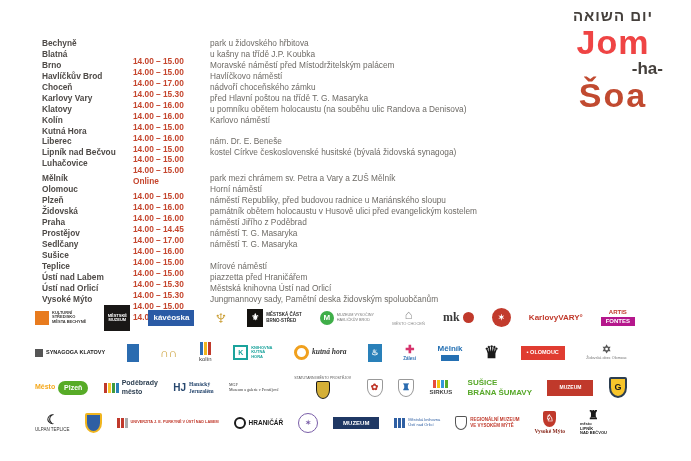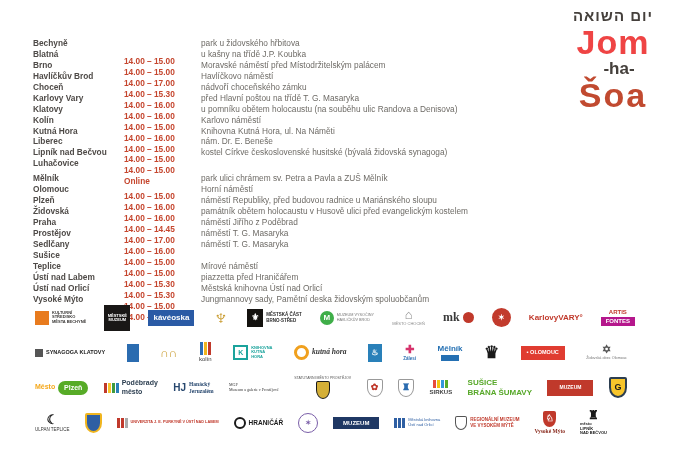--- a/index.html
+++ b/index.html
@@ -14,26 +14,26 @@
   
   .brand{
     position:absolute; top:8px; right:28px; width:100px;
     text-align:center; line-height:1;
   }
   .brand .hebrew{
     font-size:15px; font-weight:bold; color:#45403c;
     letter-spacing:1px; direction:rtl; margin-bottom:2px;
   }
   .brand .jom{ font-size:34px; font-weight:bold; color:#ef4444; letter-spacing:1px;}
-  .brand .ha{ font-size:17px; font-weight:bold; color:#45403c; margin:1px 0 1px 12px;}
+  .brand .ha{ font-size:17px; font-weight:bold; color:#45403c; margin:1px 0 1px 12px;text-align:right;}
   .brand .soa{ font-size:34px; font-weight:bold; color:#c14a30; letter-spacing:2px;}
 
   
   .schedule{
-    position:absolute; left:33px; top:20px; width:520px;
+    position:absolute; left:42px; top:20px; width:520px;
   }
   .srow{
     display:grid; grid-template-columns:91px 77px 1fr;
     height:10.95px; align-items:center;
   }
   .srow.gap{ margin-top:4px; }
   .srow .city{ font-size:8.3px; font-weight:bold; color:#4e4a47; white-space:nowrap;}
   .srow .time{ font-size:8.3px; font-weight:bold; color:#c5462e; white-space:nowrap;margin-top:36px;}
   .srow .loc { font-size:8.3px; color:#6e6b66; white-space:nowrap;}
 
@@ -108,41 +108,40 @@
         <span class="loc">u pomníku obětem holocaustu (na souběhu ulic Randova a Denisova)</span>
       </div>
       <div class="srow">
         <span class="city">Kolín</span>
         <span class="time">14.00 – 16.00</span>
         <span class="loc">Karlovo náměstí</span>
       </div>
       <div class="srow">
         <span class="city">Kutná Hora</span>
         <span class="time">14.00 – 15.00</span>
-        <span class="loc">Knihovna Kutná Hora, ul. Na Náměti</span>
       </div>
       <div class="srow">
         <span class="city">Liberec</span>
         <span class="time">14.00 – 15.00</span>
         <span class="loc">nám. Dr. E. Beneše</span>
       </div>
       <div class="srow">
         <span class="city">Lipník nad Bečvou</span>
         <span class="time">14.00 – 15.00</span>
         <span class="loc">kostel Církve československé husitské (bývalá židovská synagoga)</span>
       </div>
       <div class="srow">
         <span class="city">Luhačovice</span>
         <span class="time">Online</span>
         <span class="loc"></span>
       </div>
       <div class="srow gap">
         <span class="city">Mělník</span>
         <span class="time">14.00 – 15.00</span>
-        <span class="loc">park ulici chrámem sv. Petra a Pavla a ZUŠ Mělník</span>
+        <span class="loc">park mezi chrámem sv. Petra a Vary a ZUŠ Mělník</span>
       </div>
       <div class="srow">
         <span class="city">Olomouc</span>
         <span class="time">14.00 – 16.00</span>
         <span class="loc">Horní náměstí</span>
       </div>
       <div class="srow">
         <span class="city">Plzeň</span>
         <span class="time">14.00 – 16.00</span>
         <span class="loc">náměstí Republiky, před budovou radnice u Mariánského sloupu</span>

